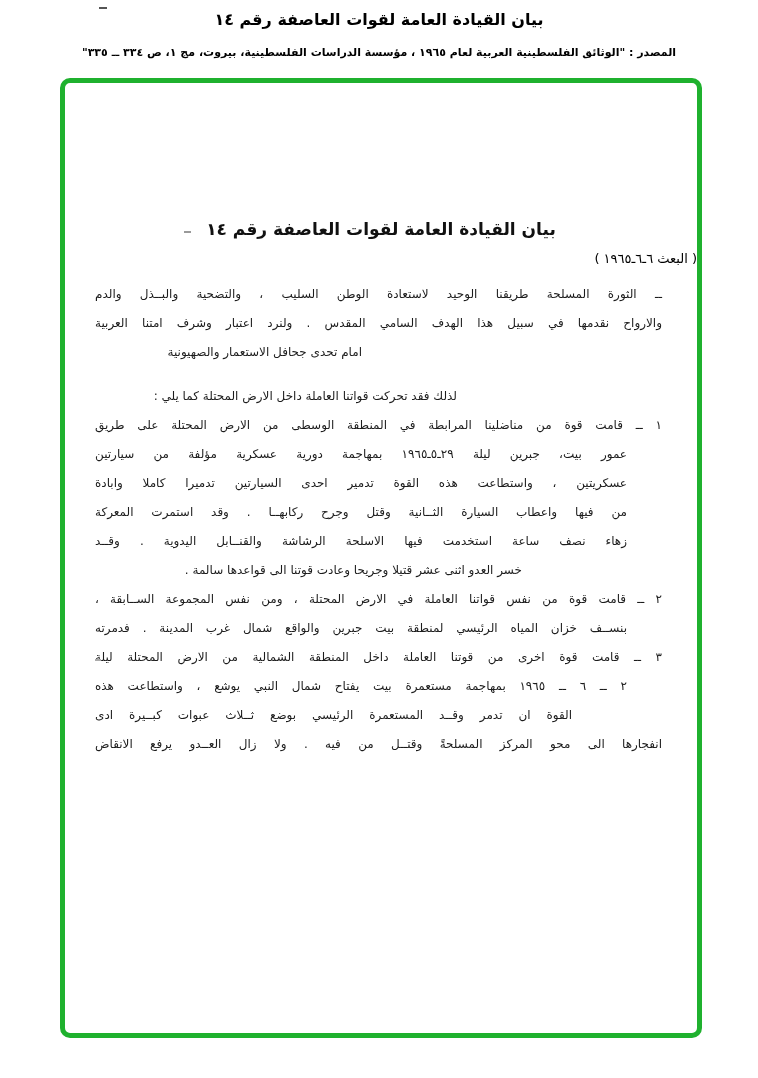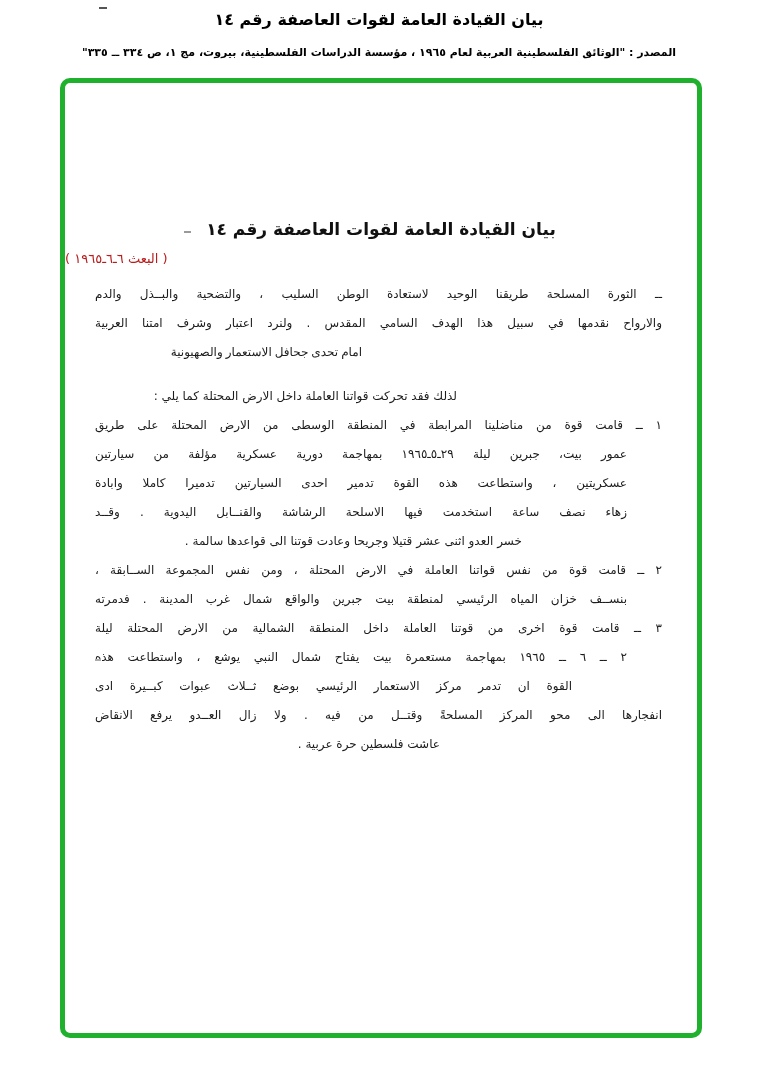--- a/index.html
+++ b/index.html
@@ -19,35 +19,35 @@
   
   #frame{
     position:absolute;left:60px;top:78px;width:632px;height:950px;
     border:5px solid #1fb12e;border-radius:10px;background:#fff;
   }
   .doc-title{
     position:absolute;top:136px;left:0;right:0;text-align:center;direction:rtl;
     font-weight:700;font-size:17px;color:#111;
   }
   .doc-sub{
-    position:absolute;top:168px;left:0;right:0;text-align:left;direction:rtl;
-    font-size:13px;color:#b91c1c;
+    position:absolute;top:168px;left:0;right:0;text-align:right;direction:rtl;
+    font-size:13px;color:#000000;
   }
   .doc-body{
     position:absolute;top:197px;right:35px;left:30px;direction:rtl;
     font-size:12px;line-height:29px;color:#1c1c1c;
   }
   .line{text-align:right;}
   .j{text-align:justify;text-align-last:justify;}
   .i1{padding-right:35px;}
   .p0b{padding-right:90px;}
   .p1{padding-right:140px;text-align:left;text-align-last:right;}
   .p2{padding-right:205px;text-align:right;text-align-last:right;margin-top:15px;}
   .p22{padding-right:222px;text-align:right;text-align-last:right;}
-  .p3{padding-right:300px;text-align:left;text-align-last:right;font-family:Liberation Serif, serif;}
+  .p3{padding-right:300px;text-align:left;text-align-last:right;}
   
   .artifact{position:absolute;background:#555;}
   #a1{left:99px;top:7px;width:8px;height:2px;}
   #a2{left:184px;top:231px;width:7px;height:2px;background:#9a9a9a;}
   #a3{left:95px;top:659px;width:6px;height:2px;background:#ababab;}
 </style>
 </head>
 <body>
 
 <div id="hdr-title">بيان القيادة العامة لقوات العاصفة رقم ١٤</div>
@@ -57,27 +57,27 @@
   <div class="doc-title">بيان القيادة العامة لقوات العاصفة رقم ١٤</div>
   <div class="doc-sub">( البعث ٦ـ٦ـ١٩٦٥ )</div>
   <div class="doc-body" style="color: rgb(28, 28, 28);">
       <div class="line j">ــ  الثورة المسلحة طريقنا الوحيد لاستعادة الوطن السليب ، والتضحية والبــذل والدم</div>
       <div class="line j">والارواح نقدمها في سبيل هذا الهدف السامي المقدس . ولنرد اعتبار وشرف امتنا العربية</div>
       <div class="line p3">امام تحدى جحافل الاستعمار والصهيونية</div>
       <div class="line p2">لذلك فقد تحركت قواتنا العاملة داخل الارض المحتلة كما يلي :</div>
       <div class="line j">١ ــ قامت قوة من مناضلينا المرابطة في المنطقة الوسطى من الارض المحتلة على طريق</div>
       <div class="line j i1">عمور بيت، جبرين ليلة ٢٩ـ٥ـ١٩٦٥ بمهاجمة دورية عسكرية مؤلفة من سيارتين</div>
       <div class="line j i1">عسكريتين ، واستطاعت هذه القوة تدمير احدى السيارتين تدميرا كاملا وابادة</div>
+      <div class="line j i1">من فيها واعطاب السيارة الثــانية وقتل وجرح ركابهــا . وقد استمرت المعركة</div>
       <div class="line j i1">زهاء نصف ساعة استخدمت فيها الاسلحة الرشاشة والقنــابل اليدوية . وقــد</div>
       <div class="line p1">خسر العدو اثنى عشر قتيلا وجريحا وعادت قوتنا الى قواعدها سالمة .</div>
       <div class="line j">٢ ــ قامت قوة من نفس قواتنا العاملة في الارض المحتلة ، ومن نفس المجموعة الســابقة ،</div>
       <div class="line j i1">بنســف خزان المياه الرئيسي لمنطقة بيت جبرين والواقع شمال غرب المدينة . فدمرته</div>
       <div class="line j">٣ ــ قامت قوة اخرى من قوتنا العاملة داخل المنطقة الشمالية من الارض المحتلة ليلة</div>
       <div class="line j i1">٢ ــ ٦ ــ ١٩٦٥ بمهاجمة مستعمرة بيت يفتاح شمال النبي يوشع ، واستطاعت هذه</div>
-      <div class="line j p0b">القوة ان تدمر مركز الاستعمار الرئيسي بوضع ثــلاث عبوات كبــيرة ادى</div>
+      <div class="line j p0b">القوة ان تدمر وقــد المستعمرة الرئيسي بوضع ثــلاث عبوات كبــيرة ادى</div>
       <div class="line j">انفجارها الى محو المركز المسلحةً وقتــل من فيه . ولا زال العــدو يرفع الانقاض</div>
-      <div class="line p22">عاشت فلسطين حرة عربية .</div>
     </div>
 </div>
 
 <span class="artifact" id="a1"></span>
 <span class="artifact" id="a2"></span>
 <span class="artifact" id="a3"></span>
 
 </body></html>

